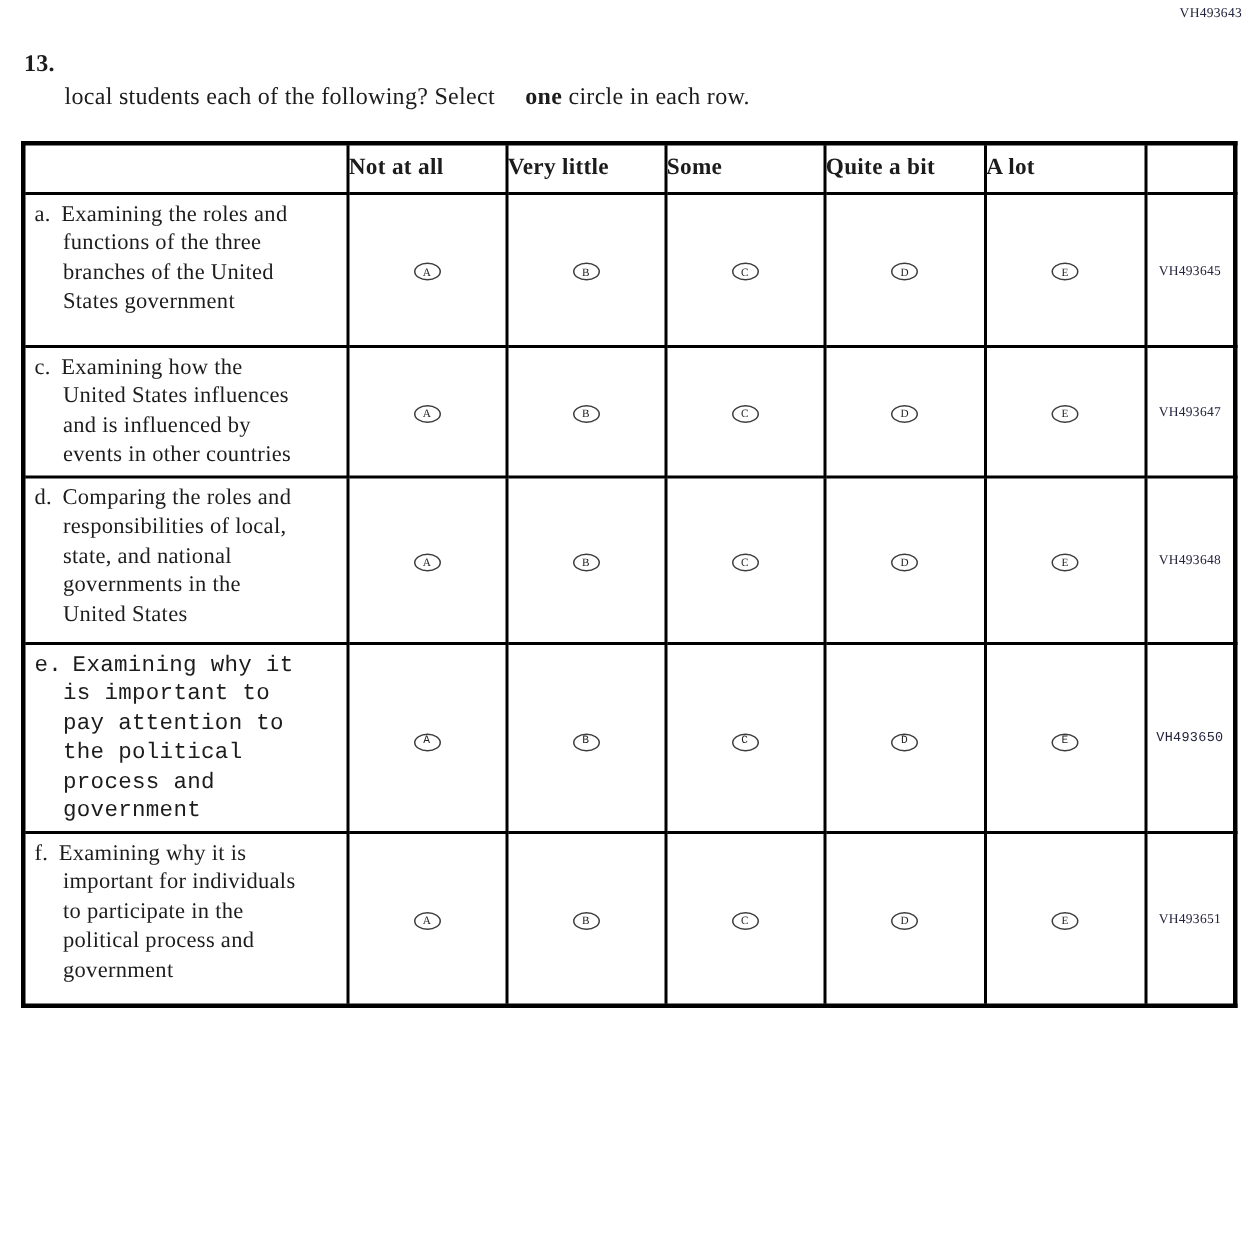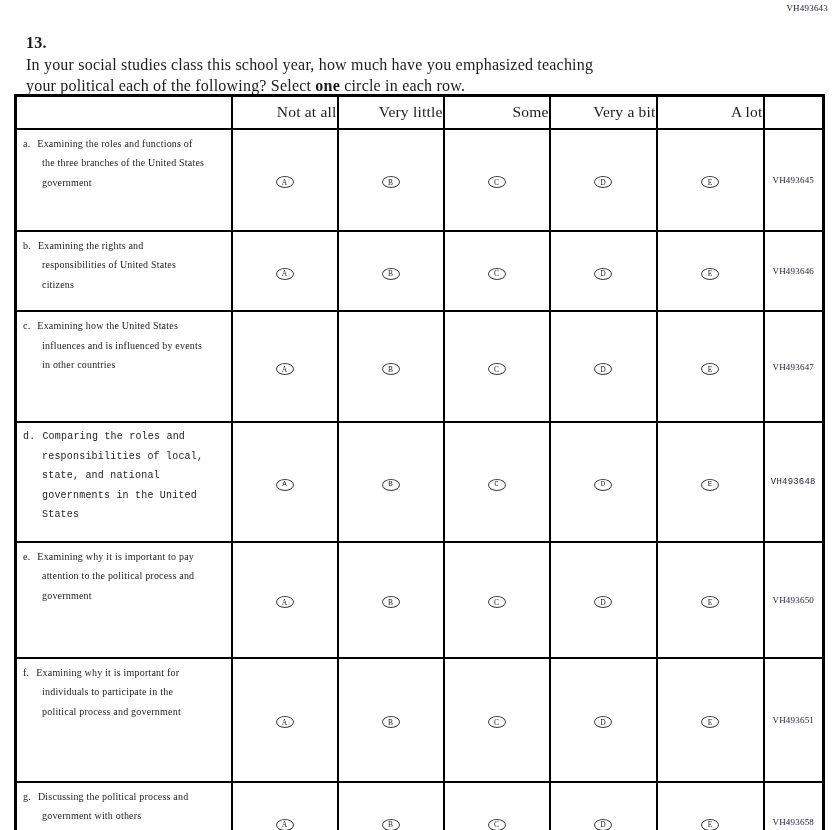--- a/index.html
+++ b/index.html
@@ -10,51 +10,51 @@
     color: #1c1c1c;
     position: relative;
     overflow: hidden;
   }
   .corner-code {
     position: absolute; top: 3px; right: 7px;
     font-size: 9px; letter-spacing: 0.2px;
     color: #24243e;
   }
   .question {
-    position: absolute; top: 32px; left: 26px;
-    display: flex; width: 780px; flex-direction: column;
+    position: absolute; top: 32px; left: 16px;
+    display: flex; width: 780px;
   }
   .qnum {
     font-weight: bold; font-size: 16px; line-height: 21.5px;
     width: 27px; flex: none; letter-spacing: 0.2px;
   }
   .qtext {
     font-size: 16px; line-height: 21.5px; letter-spacing: 0.2px;
   }
-  .qtext .bold { font-weight: bold; }
+  .qtext .bold { font-weight: bold; margin-left: 16px; }
   table.grid {
     position: absolute; top: 94px; left: 14px;
     width: 808px;
     border-collapse: collapse;
     table-layout: fixed;
     border: 3px solid #000;
   }
   table.grid th, table.grid td { border: 2px solid #000; }
   thead th {
     height: 33px;
-    font-size: 15.5px; font-weight: normal;
-    text-align: right; vertical-align: middle;
+    font-size: 15.5px; font-weight: bold;
+    text-align: left; vertical-align: middle;
     border-bottom: 5px double #000;
     letter-spacing: 0.2px;
   }
   td.stmt {
     vertical-align: top;
-    padding: 4px 24px 16px 25px;
+    padding: 4px 24px 3px 25px;
     text-indent: -19px;
-    font-size: 10px; line-height: 19.5px;
+    font-size: 15px; line-height: 19.5px;
     letter-spacing: 0.2px;
   }
   .row-letter { margin-right: 7px; }
   td.opt { text-align: center; vertical-align: middle; }
   .bubble {
     display: inline-flex;
     width: 18px; height: 12px;
     border: 1.5px solid #3c3c3c;
     border-radius: 50%;
     align-items: center; justify-content: center;
@@ -76,64 +76,55 @@
   tbody tr:nth-child(7) td { height: 82px; }
 </style>
 </head>
 <body>
 
 <div class="corner-code">VH493643</div>
 
 <div class="question">
   <span class="qnum">13.</span>
   <div class="qtext">
-    <span>In your social studies class this school year, how much have you emphasized teaching</span><br>
-    <span>your political each of the following? Select </span><span class="bold">one</span><span> circle in each row.</span>
+    <br>
+    <span>local students each of the following? Select </span><span class="bold">one</span><span> circle in each row.</span>
   </div>
 </div>
 
 <table class="grid">
   <colgroup>
     <col style="width:216px">
       <col style="width:106px">
       <col style="width:106px">
       <col style="width:106px">
       <col style="width:107px">
       <col style="width:107px">
       <col style="width:60px">
   </colgroup>
   <thead>
     <tr>
       <th></th>
       <th>Not at all</th>
       <th>Very little</th>
       <th>Some</th>
-      <th>Very a bit</th>
+      <th>Quite a bit</th>
       <th>A lot</th>
       <th></th>
     </tr>
   </thead>
   <tbody>
     <tr>
       <td class="stmt"><span class="row-letter">a.</span><span class="row-text">Examining the roles and functions of the three branches of the United States government</span></td>
       <td class="opt"><span class="bubble">A</span></td>
       <td class="opt"><span class="bubble">B</span></td>
       <td class="opt"><span class="bubble">C</span></td>
       <td class="opt"><span class="bubble">D</span></td>
       <td class="opt"><span class="bubble">E</span></td>
       <td class="code">VH493645</td>
-    </tr>
-    <tr>
-      <td class="stmt"><span class="row-letter">b.</span><span class="row-text">Examining the rights and responsibilities of United States citizens</span></td>
-      <td class="opt"><span class="bubble">A</span></td>
-      <td class="opt"><span class="bubble">B</span></td>
-      <td class="opt"><span class="bubble">C</span></td>
-      <td class="opt"><span class="bubble">D</span></td>
-      <td class="opt"><span class="bubble">E</span></td>
-      <td class="code">VH493646</td>
     </tr>
     <tr>
       <td class="stmt"><span class="row-letter">c.</span><span class="row-text">Examining how the United States influences and is influenced by events in other countries</span></td>
       <td class="opt"><span class="bubble">A</span></td>
       <td class="opt"><span class="bubble">B</span></td>
       <td class="opt"><span class="bubble">C</span></td>
       <td class="opt"><span class="bubble">D</span></td>
       <td class="opt"><span class="bubble">E</span></td>
       <td class="code">VH493647</td>
     </tr>
@@ -157,23 +148,14 @@
     </tr>
     <tr>
       <td class="stmt"><span class="row-letter">f.</span><span class="row-text">Examining why it is important for individuals to participate in the political process and government</span></td>
       <td class="opt"><span class="bubble">A</span></td>
       <td class="opt"><span class="bubble">B</span></td>
       <td class="opt"><span class="bubble">C</span></td>
       <td class="opt"><span class="bubble">D</span></td>
       <td class="opt"><span class="bubble">E</span></td>
       <td class="code">VH493651</td>
     </tr>
-    <tr>
-      <td class="stmt"><span class="row-letter">g.</span><span class="row-text">Discussing the political process and government with others</span></td>
-      <td class="opt"><span class="bubble">A</span></td>
-      <td class="opt"><span class="bubble">B</span></td>
-      <td class="opt"><span class="bubble">C</span></td>
-      <td class="opt"><span class="bubble">D</span></td>
-      <td class="opt"><span class="bubble">E</span></td>
-      <td class="code">VH493658</td>
-    </tr>
   </tbody>
 </table>
 
 </body></html>

